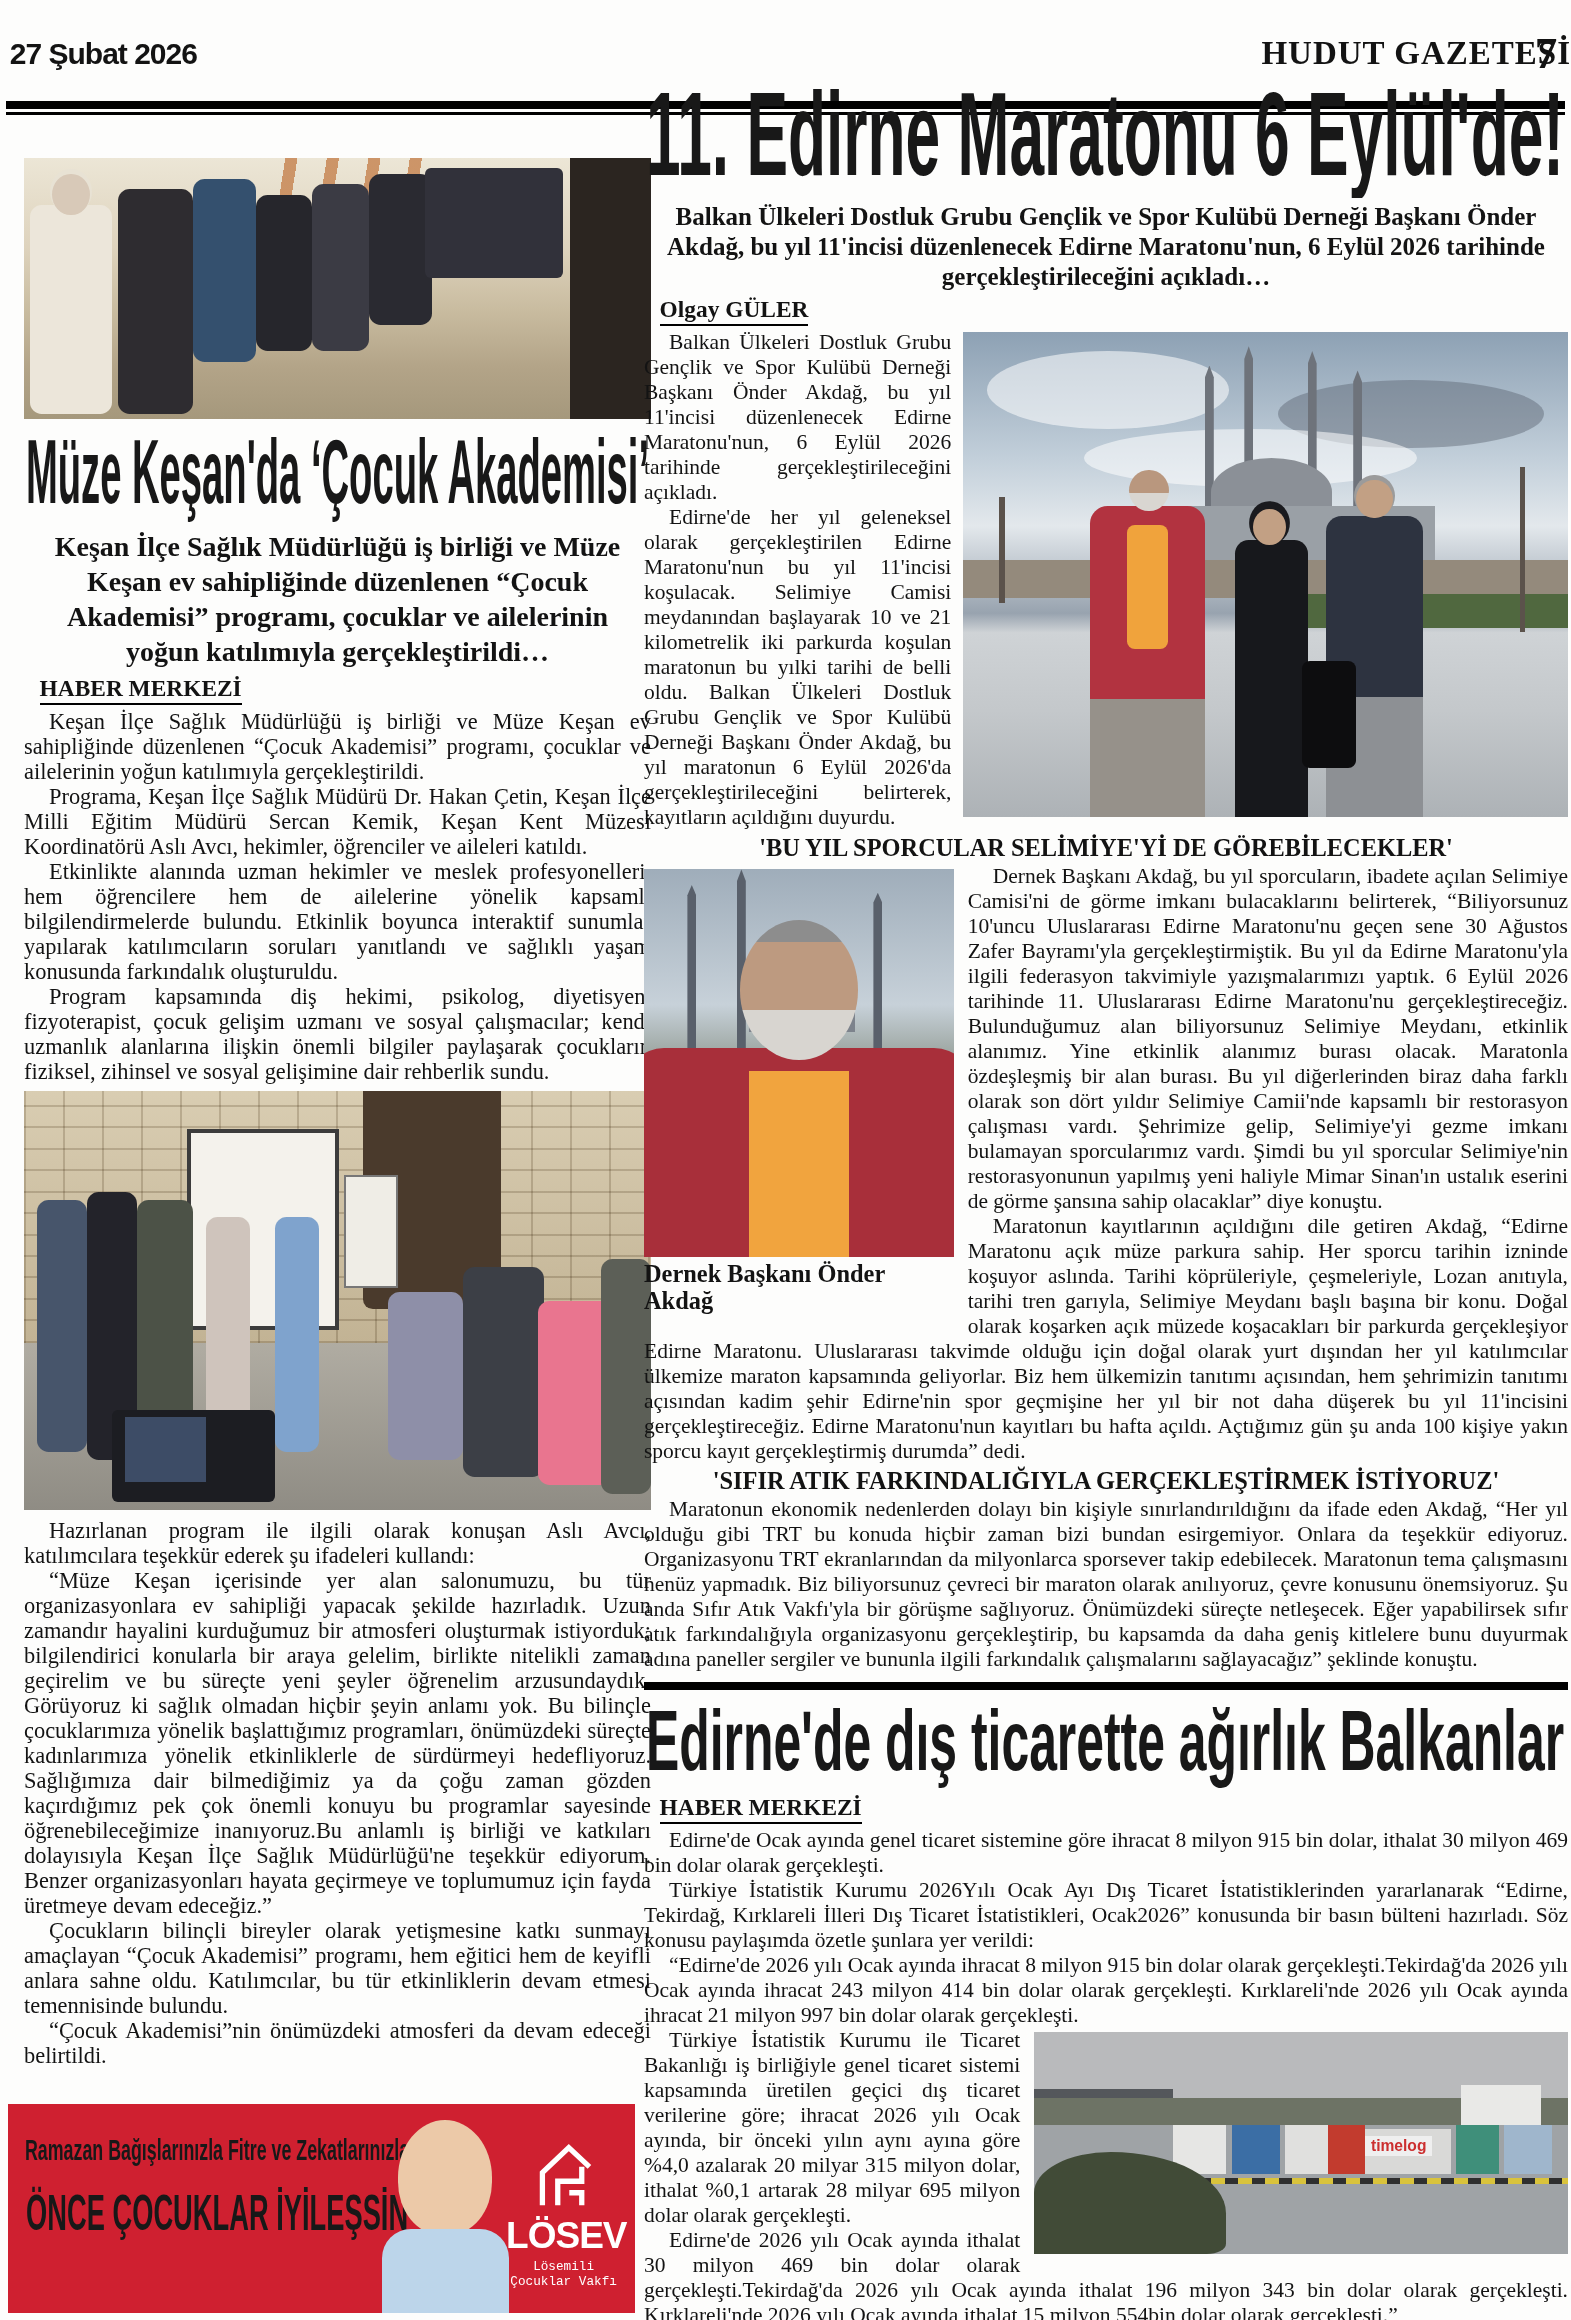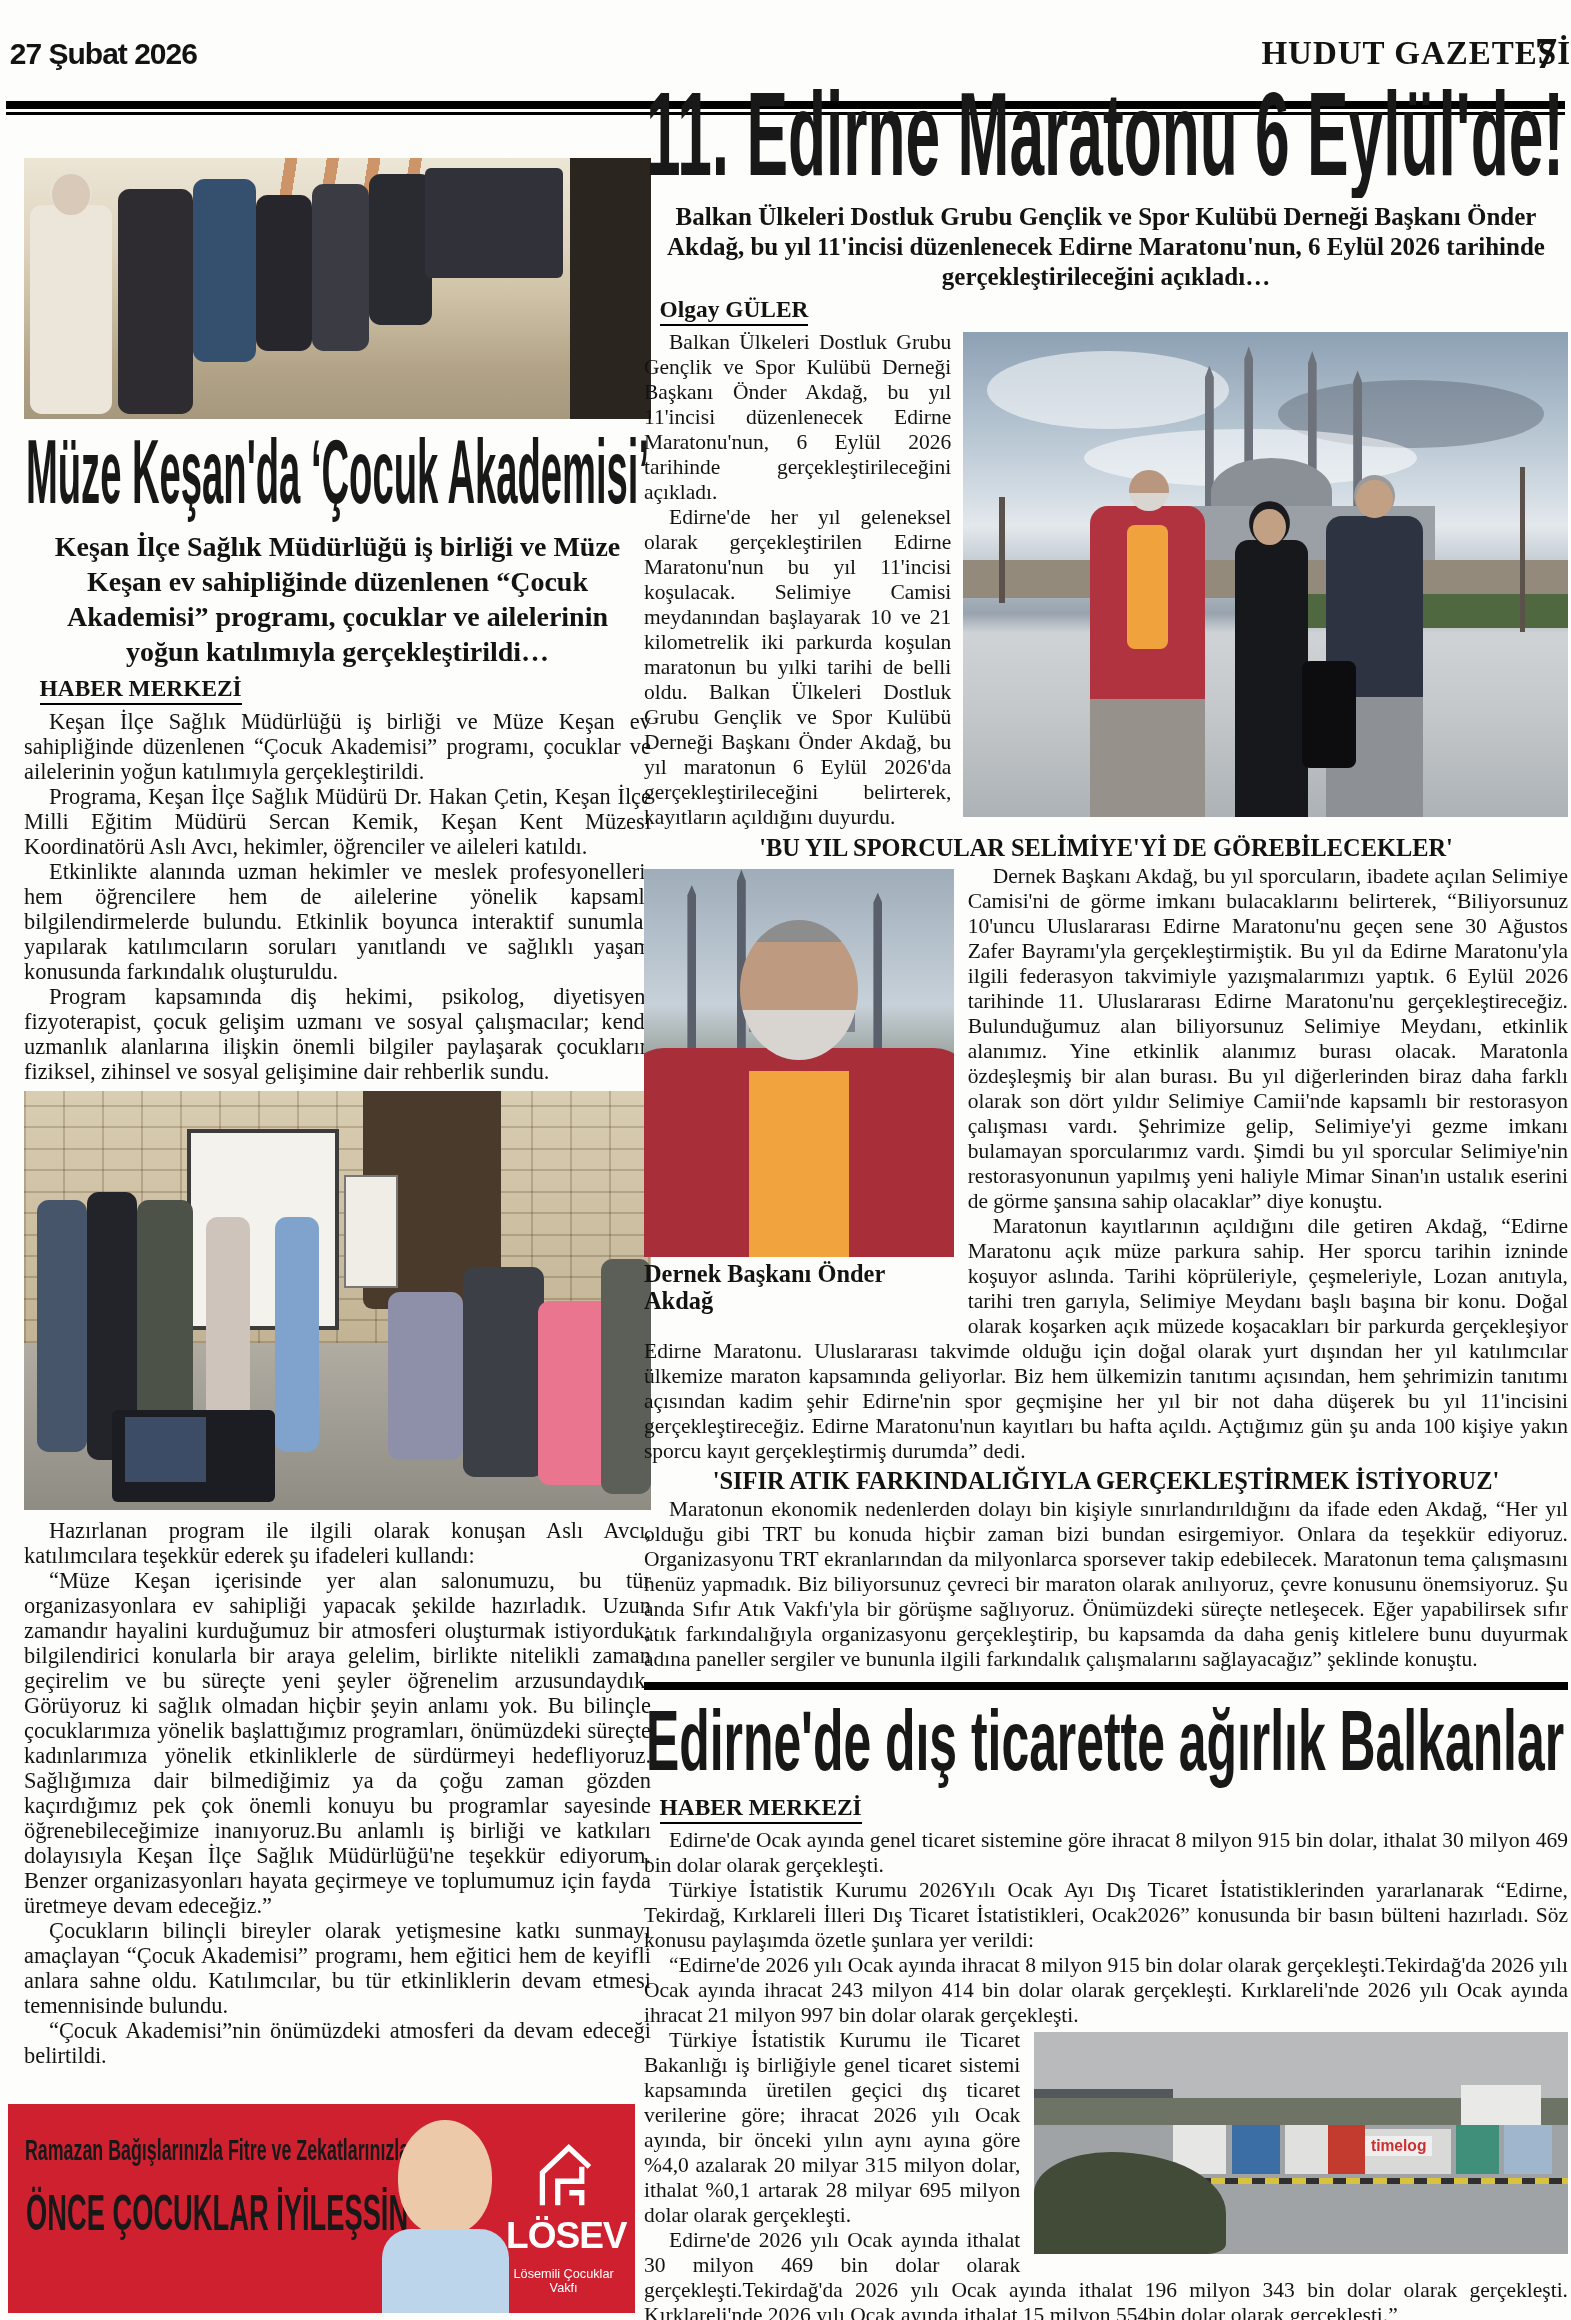--- a/index.html
+++ b/index.html
@@ -101,21 +101,21 @@
        font-family:"Liberation Sans",sans-serif;font-weight:bold;font-size:15.6px;color:#cc2f2f;}
   
   .ad{position:absolute;left:7.8px;top:2104px;width:627px;height:209px;background:#cf2030;overflow:hidden;}
   .ad-text{position:absolute;left:17.6px;top:27px;width:390px;}
   .ad-child-head{position:absolute;left:390px;top:15.6px;width:94px;height:115px;border-radius:50% 50% 46% 46%;
        background:#ecc9a8;}
   .ad-child-shirt{position:absolute;left:374px;top:125px;width:127px;height:84px;border-radius:29px 29px 0 0;
        background:#bcd5ea;}
   .ad-logo{position:absolute;right:13.7px;top:35px;width:115px;text-align:center;color:#fff;}
   .ad-logo .brand{font-family:"Liberation Sans",sans-serif;font-weight:bold;font-size:37px;letter-spacing:-1px;}
-  .ad-logo .sub{font-family:Liberation Sans, sans-serif;font-size:12.7px;margin-top:10px;}
+  .ad-logo .sub{font-family:Liberation Mono, monospace;font-size:12.7px;margin-top:2px;}
   .clr{clear:both;}
 </style>
 </head>
 <body>
 
 <div id="page">
 
   <div class="hdr-date">27 Şubat 2026</div>
   <div class="hdr-masthead">HUDUT GAZETESİ</div>
   <div class="hdr-page">7</div>

